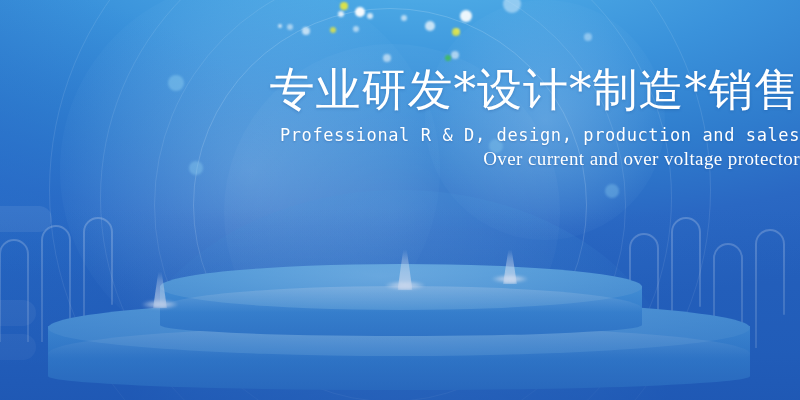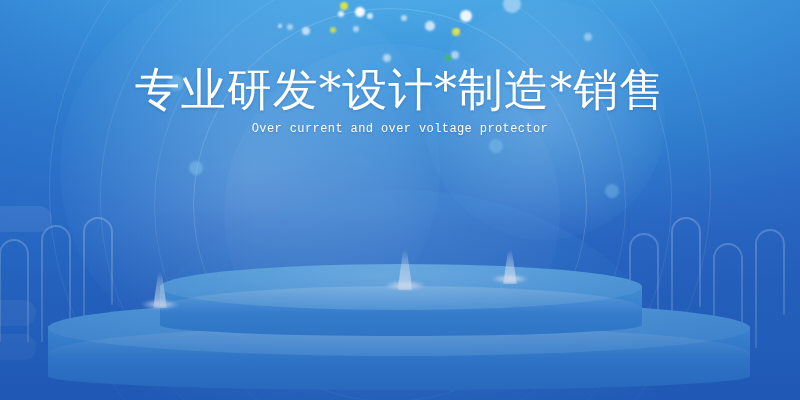--- a/index.html
+++ b/index.html
@@ -155,21 +155,21 @@
     border-radius: 50%;
     background: radial-gradient(ellipse at center, rgba(255,255,255,.95) 0%, rgba(255,255,255,.55) 42%, rgba(255,255,255,0) 76%);
     filter: blur(1.6px);
   }
 
   
   .text-block {
     position: absolute;
     left: 0; right: 0;
     top: 62px;
-    text-align: center;
+    text-align: right;
     z-index: 40;
   }
   .headline {
     color: #ffffff;
     font-family: "DejaVu Serif", "Liberation Serif", serif;
     font-size: 45px;
     line-height: 56px;
     letter-spacing: 1px;
     font-weight: 400;
     text-shadow: 0 1px 3px rgba(20,70,140,.30);
@@ -190,22 +190,22 @@
     font-family: "DejaVu Serif", "Liberation Serif", serif;
     font-size: 27px;
     line-height: 34px;
     letter-spacing: 1px;
     margin-top: 24px;
     text-shadow: 0 1px 3px rgba(20,70,140,.30);
     white-space: nowrap;
   }
   .subline-2 {
     color: #ffffff;
-    font-family: Liberation Mono, monospace;
-    font-size: 12px;
+    font-family: Liberation Serif, serif;
+    font-size: 19px;
     line-height: 22px;
     letter-spacing: .4px;
     margin-top: 0px;
     text-shadow: 0 1px 2px rgba(20,70,140,.30);
     white-space: nowrap;
   }
 </style>
 </head>
 <body>
 
@@ -301,16 +301,17 @@
       <div class="particle" style="left: 176px; top: 83px; width: 16px; height: 16px; background: rgb(143, 208, 242); opacity: 0.45;"></div>
       <div class="particle" style="left: 196px; top: 168px; width: 14px; height: 14px; background: rgb(143, 208, 242); opacity: 0.4;"></div>
       <div class="particle" style="left: 496px; top: 146px; width: 14px; height: 14px; background: rgb(143, 208, 242); opacity: 0.35;"></div>
       <div class="particle" style="left: 612px; top: 191px; width: 14px; height: 14px; background: rgb(143, 208, 242); opacity: 0.35;"></div>
     </div>
 
   <div class="bg-tint-bottom"></div>
 
   <div class="text-block">
     <div class="headline">专业研发*设计*制造*销售</div>
+    <div class="subline">Professional R &amp; D, design, production and sales</div>
     <div class="subline-2">Over current and over voltage protector</div>
   </div>
 
 </div>
 
 </body></html>

